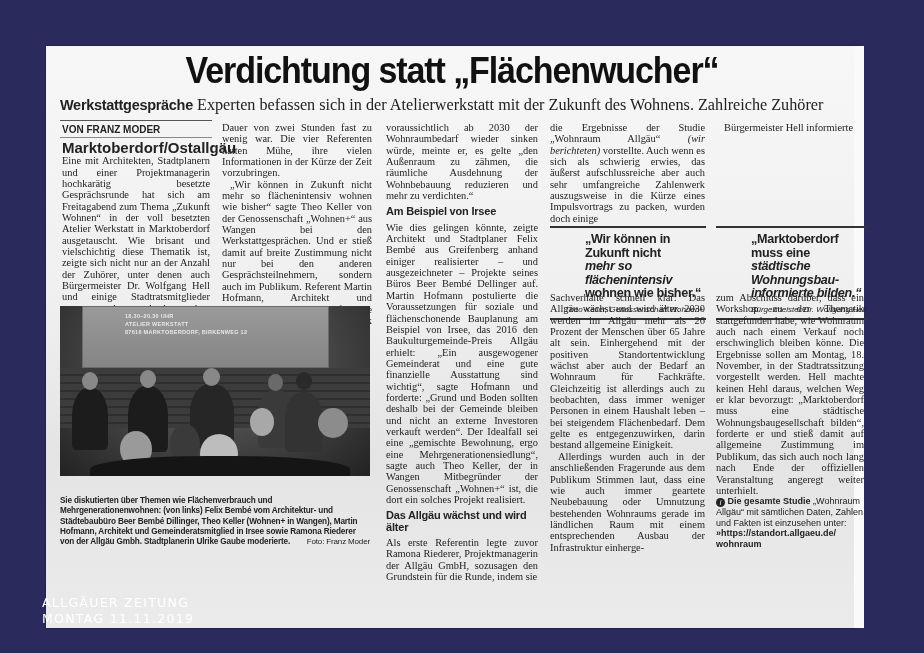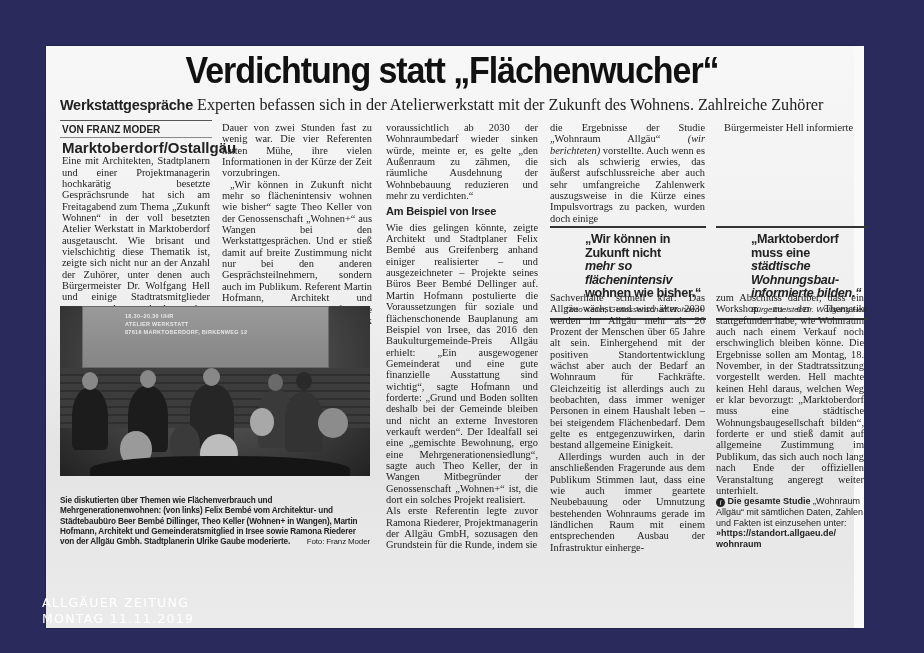--- a/index.html
+++ b/index.html
@@ -142,20 +142,21 @@
 
   <div class="caption">
     <span>Sie diskutierten über Themen wie Flächenverbrauch und Mehrgenerationenwohnen: (von links) Felix Bembé vom Architektur- und Städtebaubüro Beer Bembé Dillinger, Theo Keller (Wohnen+ in Wangen), Martin Hofmann, Architekt und Gemeinderatsmitglied in Irsee sowie Ramona Riederer von der Allgäu Gmbh. Stadtplanerin Ulrike Gaube moderierte.</span>
     <span class="credit">Foto: Franz Moder</span>
   </div>
 
   <div class="col" style="left:340px; top:76px; width:152px;">
     <p>voraussichtlich ab 2030 der Wohnraumbedarf wieder sinken würde, meinte er, es gelte „den Außenraum zu zähmen, die räumliche Ausdehnung der Wohnbebauung reduzieren und mehr zu verdichten.“</p>
     <div class="sechead">Am Beispiel von Irsee</div>
     <p>Wie dies gelingen könnte, zeigte Architekt und Stadtplaner Felix Bembé aus Greifenberg anhand einiger realisierter – und ausgezeichneter – Projekte seines Büros Beer Bembé Dellinger auf. Martin Hofmann postulierte die Voraussetzungen für soziale und flächenschonende Bauplanung am Beispiel von Irsee, das 2016 den Baukulturgemeinde-Preis Allgäu erhielt: „Ein ausgewogener Gemeinderat und eine gute finanzielle Ausstattung sind wichtig“, sagte Hofmann und forderte: „Grund und Boden sollten deshalb bei der Gemeinde bleiben und nicht an externe Investoren verkauft werden“. Der Idealfall sei eine „gemischte Bewohnung, ergo eine Mehrgenerationensiedlung“, sagte auch Theo Keller, der in Wangen Mitbegründer der Genossenschaft „Wohnen+“ ist, die dort ein solches Projekt realisiert.</p>
+    <div class="sechead">Das Allgäu wächst und wird älter</div>
     <p>Als erste Referentin legte zuvor Ramona Riederer, Projektmanagerin der Allgäu GmbH, sozusagen den Grundstein für die Runde, indem sie</p>
   </div>
 
   <div class="col" style="left:504px; top:76px; width:155px;">
     <p>
       <span>die Ergebnisse der Studie „Wohnraum Allgäu“</span>
       <span class="it">(wir berichteten)</span>
       <span>vorstellte. Auch wenn es sich als schwierig erwies, das äußerst aufschlussreiche aber auch sehr umfangreiche Zahlenwerk auszugsweise in die Kürze eines Impulsvortrags zu packen, wurden doch einige</span>
     </p>
   </div>

